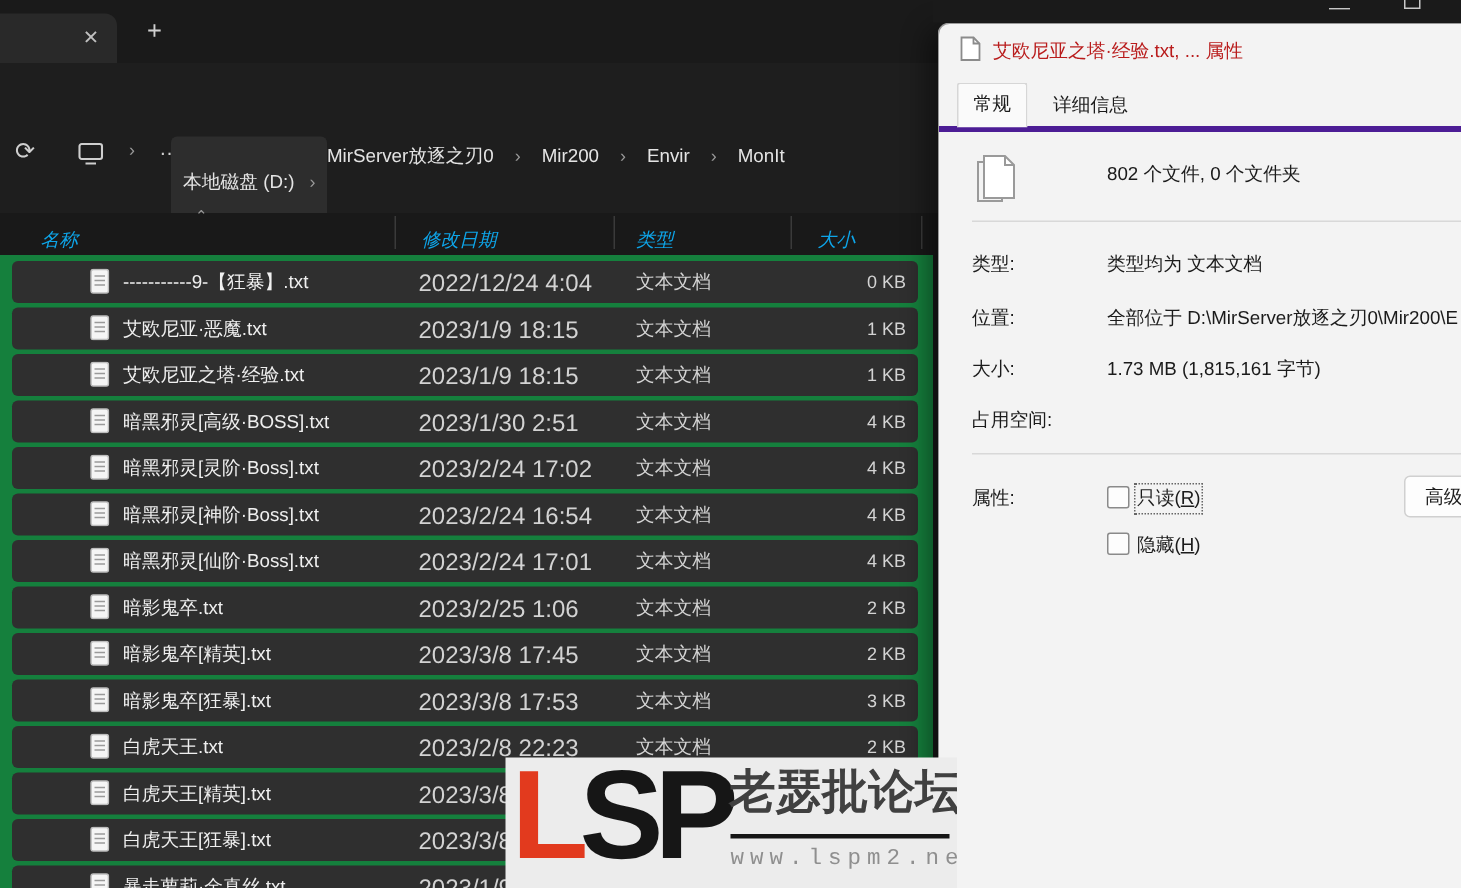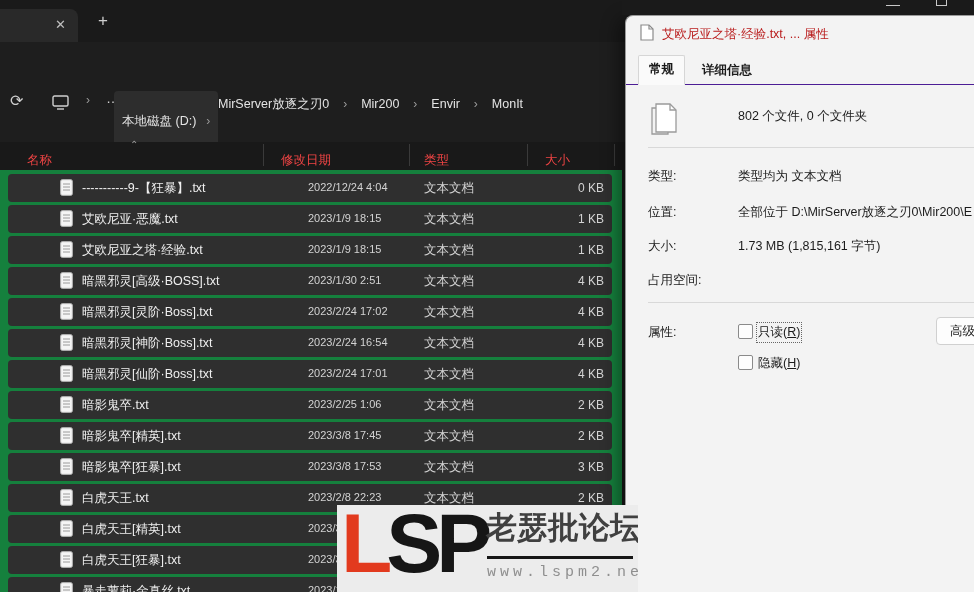--- a/index.html
+++ b/index.html
@@ -26,41 +26,41 @@
   .toolbar{position:absolute;left:0;top:82px;width:974px;height:58px;}
   .tb-ic{position:absolute;top:102px;width:22px;height:22px;display:flex;align-items:center;justify-content:center;}
   .tb-sep{position:absolute;top:101px;width:1px;height:24px;background:#3c3c3c;}
   .tb-group{position:absolute;top:100px;display:flex;align-items:center;gap:6px;color:#e4e4e4;font-size:12.5px;}
   .blue{color:#55a8dc;}
   .dim{opacity:.42;}
   .morebtn{position:absolute;top:98px;color:#e4e4e4;font-size:15px;letter-spacing:1px;}
 
   
   .lheader{position:absolute;left:0;top:142px;width:622px;height:28px;background:#191919;}
-  .hcell{position:absolute;top:10px;color:#ef4444;font-size:12.5px;}
+  .hcell{position:absolute;top:10px;color:#0ea5e9;font-size:12.5px;font-style:italic;}
   .hsep{position:absolute;top:2px;width:1px;height:22px;background:#3a3a3a;}
   .sortcaret{position:absolute;left:130px;top:-3px;color:#9a9a9a;font-size:10px;}
 
   
   .listarea{position:absolute;left:0;top:170px;width:622px;height:422px;background:#15803d;}
   .frow{position:absolute;left:8px;width:604px;height:28px;background:#2f2f2f;border-radius:4px;}
   .c-name{position:absolute;left:74px;top:6px;color:#efefef;font-size:12.5px;white-space:nowrap;}
-  .c-date{position:absolute;left:271px;top:7px;color:#d3d3d3;font-size:11px;white-space:nowrap;margin-left:29px;}
+  .c-date{position:absolute;left:271px;top:7px;color:#d3d3d3;font-size:16px;white-space:nowrap;}
   .c-type{position:absolute;left:416px;top:6px;color:#d3d3d3;font-size:12.5px;}
   .c-size{position:absolute;right:8px;top:7px;color:#d3d3d3;font-size:12px;text-align:right;}
   .ficon{position:absolute;left:52px;top:5px;}
 
   
   .dlg{position:absolute;left:625px;top:15px;width:349px;height:577px;background:#f3f3f3;
        border:1px solid #9a9a9a;border-right:none;border-bottom:none;border-radius:8px 0 0 0;
        box-shadow:-6px 4px 18px rgba(0,0,0,.45);z-index:20;overflow:hidden;
        color:#1b1b1b;font-size:12.5px;}
   .dlg-title{position:absolute;left:36px;top:10px;color:#b91c1c;font-size:12.5px;white-space:nowrap;}
   .dlg-doc{position:absolute;left:14px;top:8px;}
-  .tabs{position:absolute;left:0;top:42px;width:349px;height:26px;border-bottom:1px solid #4c1d95;font-weight:bold;}
+  .tabs{position:absolute;left:0;top:42px;width:349px;height:26px;border-bottom:4px solid #4c1d95;}
   .dtab{position:absolute;bottom:-1px;padding:5px 10px 6px;font-size:12.5px;color:#1b1b1b;}
   .dtab.active{background:#fafafa;border:1px solid #d6d6d6;border-bottom:1px solid #fafafa;border-radius:2px 2px 0 0;}
   .sum-ic{position:absolute;left:22px;top:82px;}
   .sum-text{position:absolute;left:112px;top:92px;}
   .dlg-hr{position:absolute;left:22px;width:340px;height:1px;background:#d8d8d8;}
   .fld-label{position:absolute;left:22px;white-space:nowrap;}
   .fld-value{position:absolute;left:112px;white-space:nowrap;}
   .cb{position:absolute;width:13px;height:13px;background:#fdfdfd;border:1px solid #8a8a8a;border-radius:2px;}
   .cb-label{position:absolute;white-space:nowrap;}
   .focusring{outline:1px dotted #666;outline-offset:1px;}

